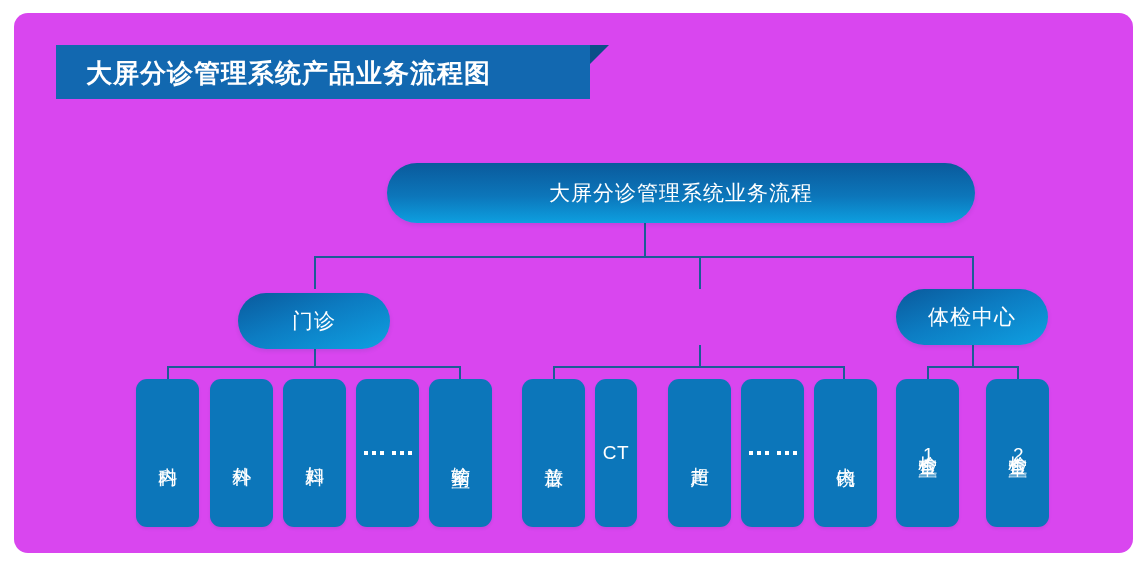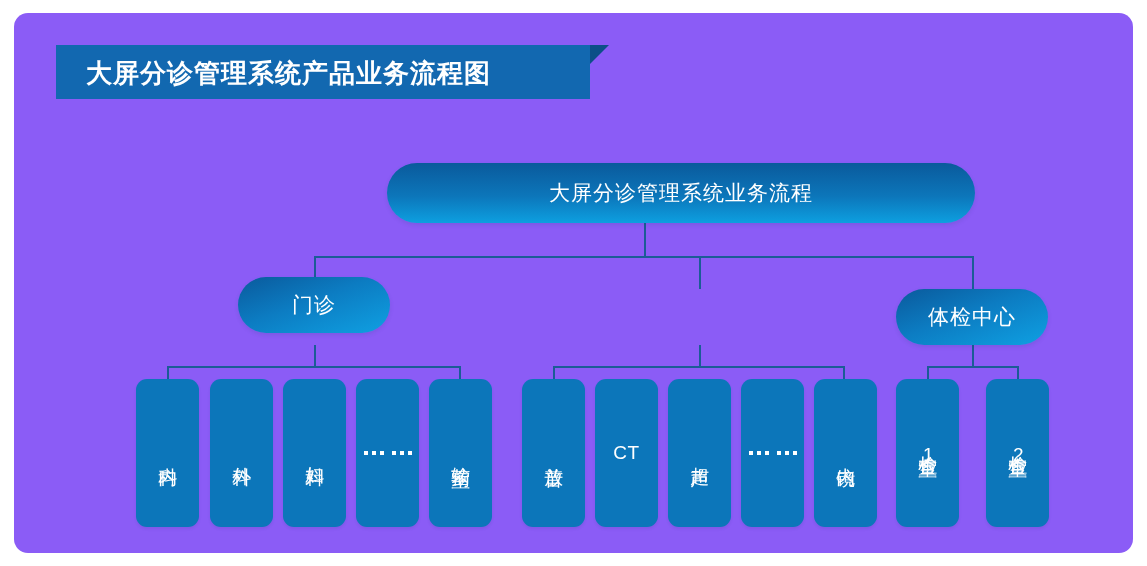--- a/index.html
+++ b/index.html
@@ -14,21 +14,21 @@
     font-family: "Liberation Sans", "DejaVu Sans", sans-serif;
   }
 
   
   #canvas {
     position: absolute;
     left: 14px;
     top: 13px;
     width: 1119px;
     height: 540px;
-    background: #8b5cf6;
+    background: #d946ef;
     border-radius: 14px;
   }
 
   
   #title-banner {
     position: absolute;
     left: 42px;
     top: 32px;
     width: 534px;
     height: 54px;
@@ -163,21 +163,21 @@
 
   <div class="line vline" style="left:958px; top:332px; height:22px;"></div>
   <div class="line hline" style="left:913px; top:353px; width:92px;"></div>
   <div class="line vline" style="left:913px; top:353px; height:14px;"></div>
   <div class="line vline" style="left:1003px; top:353px; height:14px;"></div>
 
   <div class="node" id="root-node">
     <span>大屏分诊管理系统业务流程</span>
   </div>
 
-  <div class="node branch-node" style="left:224px; top:264px; width:152px;">
+  <div class="node branch-node" style="left:224px; top:280px; width:152px;">
     <span>门诊</span>
   </div>
   <div class="node branch-node" style="left:882px; top:276px; width:152px;">
     <span>体检中心</span>
   </div>
 
   <div class="node leaf-node" style="left:122px; width:63px;">
     <span class="leaf-vtext">内科</span>
   </div>
   <div class="node leaf-node" style="left:196px; width:63px;">
@@ -200,21 +200,21 @@
         </span>
     </span>
   </div>
   <div class="node leaf-node" style="left:415px; width:63px;">
     <span class="leaf-vtext">输药室</span>
   </div>
 
   <div class="node leaf-node" style="left:508px; width:63px;">
     <span class="leaf-vtext">普放</span>
   </div>
-  <div class="node leaf-node" style="left:581px; width:63px;">
+  <div class="node leaf-node" style="left:581px; width:42px;">
     <span class="leaf-htext">CT</span>
   </div>
   <div class="node leaf-node" style="left:654px; width:63px;">
     <span class="leaf-vtext">超声</span>
   </div>
   <div class="node leaf-node" style="left:727px; width:63px;">
     <span class="dots-wrap">
       <span class="dot-group">
           <i class="dot"></i>
           <i class="dot"></i>

